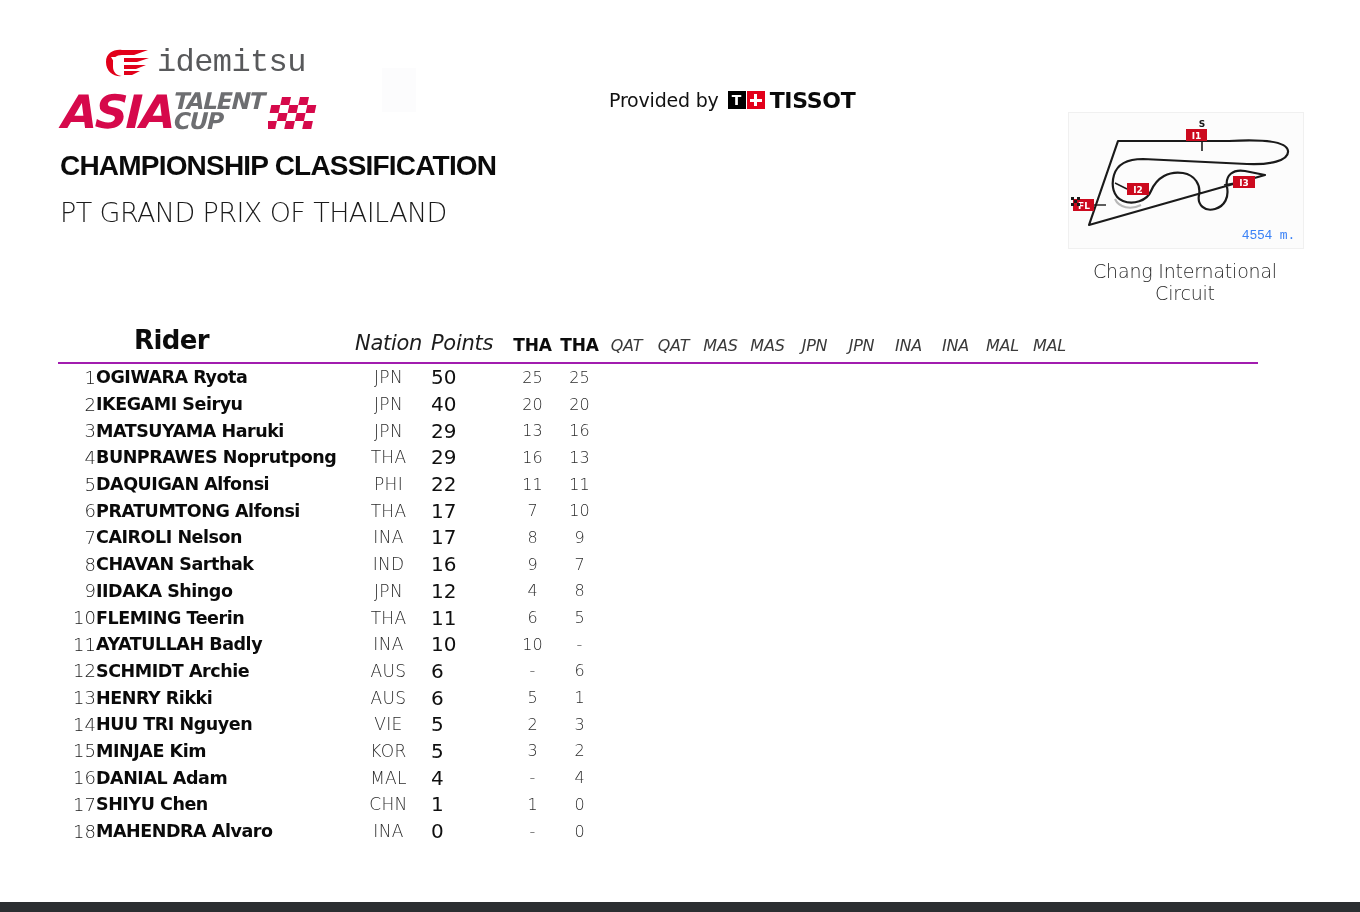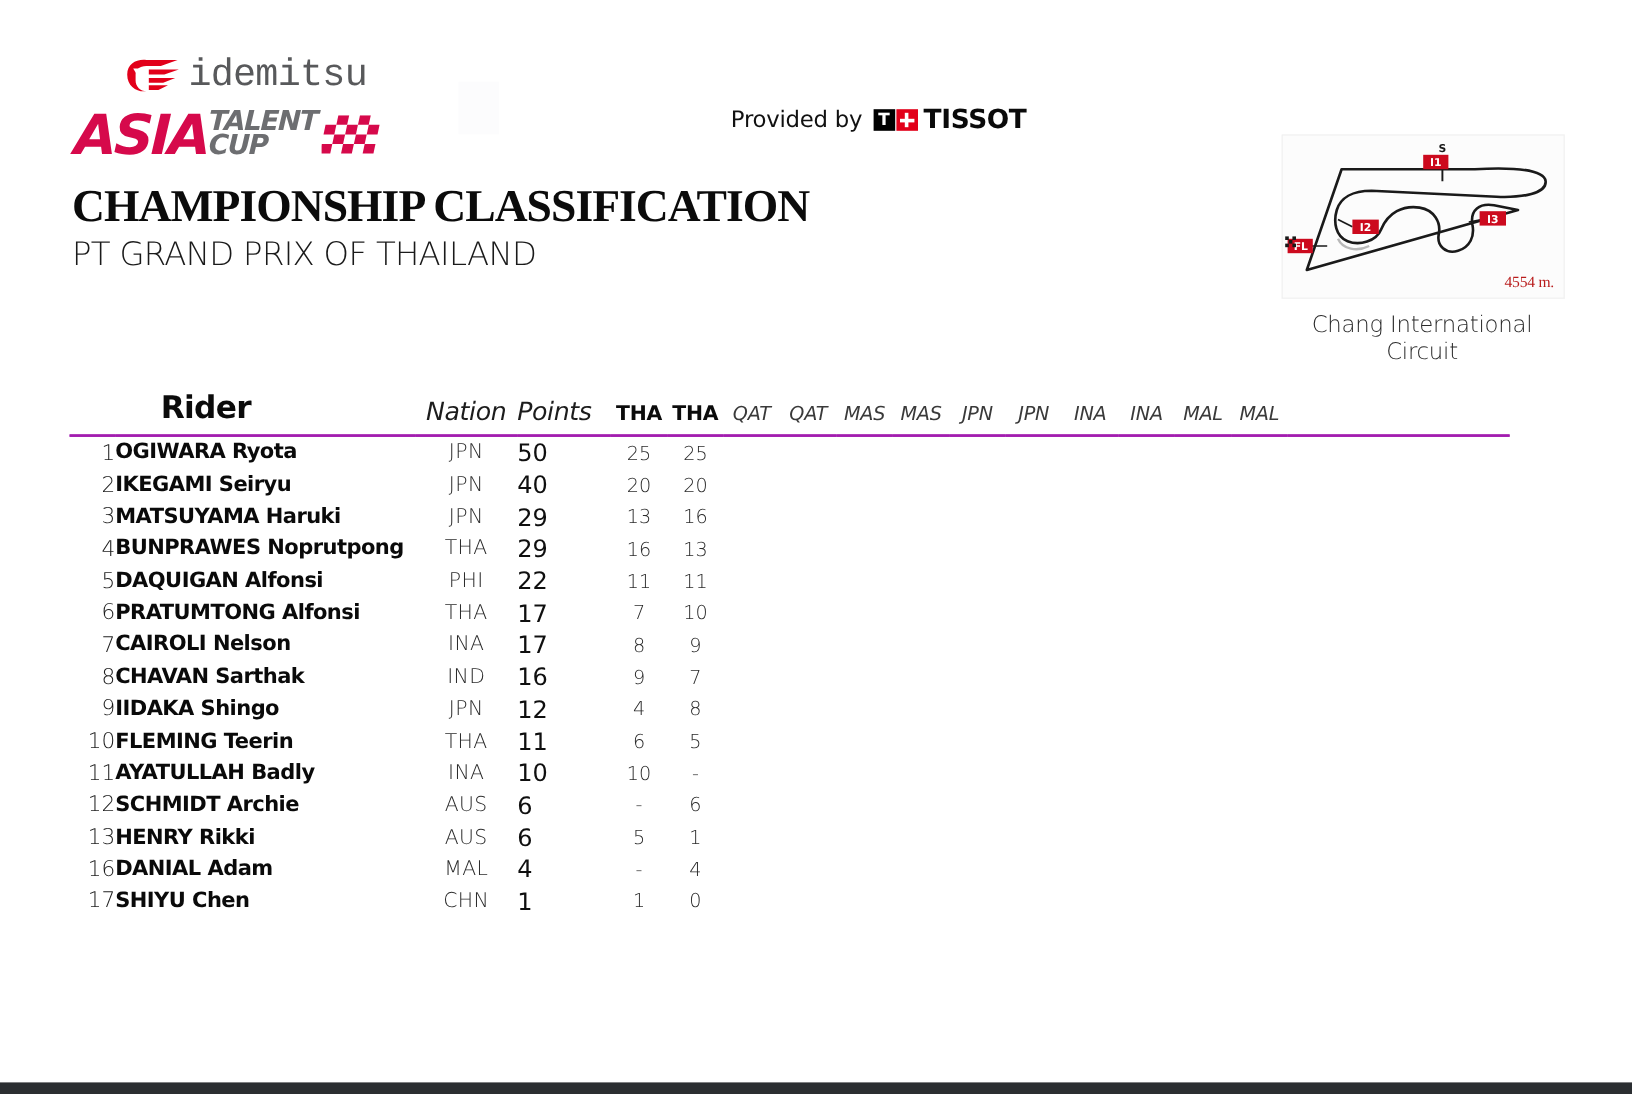--- a/index.html
+++ b/index.html
@@ -91,22 +91,22 @@
     margin-left: 3px;
     align-self: flex-end;
     margin-bottom: 1px;
   }
 
   
   .title-main {
     position: absolute;
     left: 60px;
     top: 150px;
-    font-family: Liberation Serif, serif;
-    font-size: 38px;
+    font-family: Liberation Sans, sans-serif;
+    font-size: 28px;
     font-weight: bold;
     letter-spacing: -0.8px;
     color: #0b0b0b;
     white-space: nowrap;
   }
   .title-sub {
     position: absolute;
     left: 60px;
     top: 197px;
     font-family: "DejaVu Sans", sans-serif;
@@ -181,23 +181,23 @@
     width: 234px;
     height: 135px;
     background: #fcfcfc;
     border: 1px solid #f0f0f0;
   }
   .circuit-card svg { display: block; }
   .circuit-length {
     position: absolute;
     right: 8px;
     bottom: 5px;
-    font-family: Liberation Serif, serif;
+    font-family: Liberation Mono, monospace;
     font-size: 13px;
-    color: #b91c1c;
+    color: #3b82f6;
     letter-spacing: -0.2px;
   }
   .circuit-name {
     position: absolute;
     left: 1068px;
     top: 260px;
     width: 234px;
     text-align: center;
     font-family: "DejaVu Sans", sans-serif;
     font-size: 19px;
@@ -683,20 +683,58 @@
           <td class="score"></td>
           <td class="score"></td>
           <td class="score"></td>
           <td class="score"></td>
           <td class="score"></td>
           <td class="score"></td>
           <td class="score"></td>
           <td></td>
         </tr>
         <tr>
+          <td class="pos">14</td>
+          <td class="rider">HUU TRI Nguyen</td>
+          <td class="nation">VIE</td>
+          <td class="points">5</td>
+          <td class="score">2</td>
+          <td class="score">3</td>
+          <td class="score"></td>
+          <td class="score"></td>
+          <td class="score"></td>
+          <td class="score"></td>
+          <td class="score"></td>
+          <td class="score"></td>
+          <td class="score"></td>
+          <td class="score"></td>
+          <td class="score"></td>
+          <td class="score"></td>
+          <td></td>
+        </tr>
+        <tr>
+          <td class="pos">15</td>
+          <td class="rider">MINJAE Kim</td>
+          <td class="nation">KOR</td>
+          <td class="points">5</td>
+          <td class="score">3</td>
+          <td class="score">2</td>
+          <td class="score"></td>
+          <td class="score"></td>
+          <td class="score"></td>
+          <td class="score"></td>
+          <td class="score"></td>
+          <td class="score"></td>
+          <td class="score"></td>
+          <td class="score"></td>
+          <td class="score"></td>
+          <td class="score"></td>
+          <td></td>
+        </tr>
+        <tr>
           <td class="pos">16</td>
           <td class="rider">DANIAL Adam</td>
           <td class="nation">MAL</td>
           <td class="points">4</td>
           <td class="score dash">-</td>
           <td class="score">4</td>
           <td class="score"></td>
           <td class="score"></td>
           <td class="score"></td>
           <td class="score"></td>
@@ -720,17 +758,36 @@
           <td class="score"></td>
           <td class="score"></td>
           <td class="score"></td>
           <td class="score"></td>
           <td class="score"></td>
           <td class="score"></td>
           <td class="score"></td>
           <td class="score"></td>
           <td></td>
         </tr>
+        <tr>
+          <td class="pos">18</td>
+          <td class="rider">MAHENDRA Alvaro</td>
+          <td class="nation">INA</td>
+          <td class="points">0</td>
+          <td class="score dash">-</td>
+          <td class="score">0</td>
+          <td class="score"></td>
+          <td class="score"></td>
+          <td class="score"></td>
+          <td class="score"></td>
+          <td class="score"></td>
+          <td class="score"></td>
+          <td class="score"></td>
+          <td class="score"></td>
+          <td class="score"></td>
+          <td class="score"></td>
+          <td></td>
+        </tr>
       </tbody>
   </table>
 </div>
 
 <div class="footer-bar"></div>
 
 </body></html>

